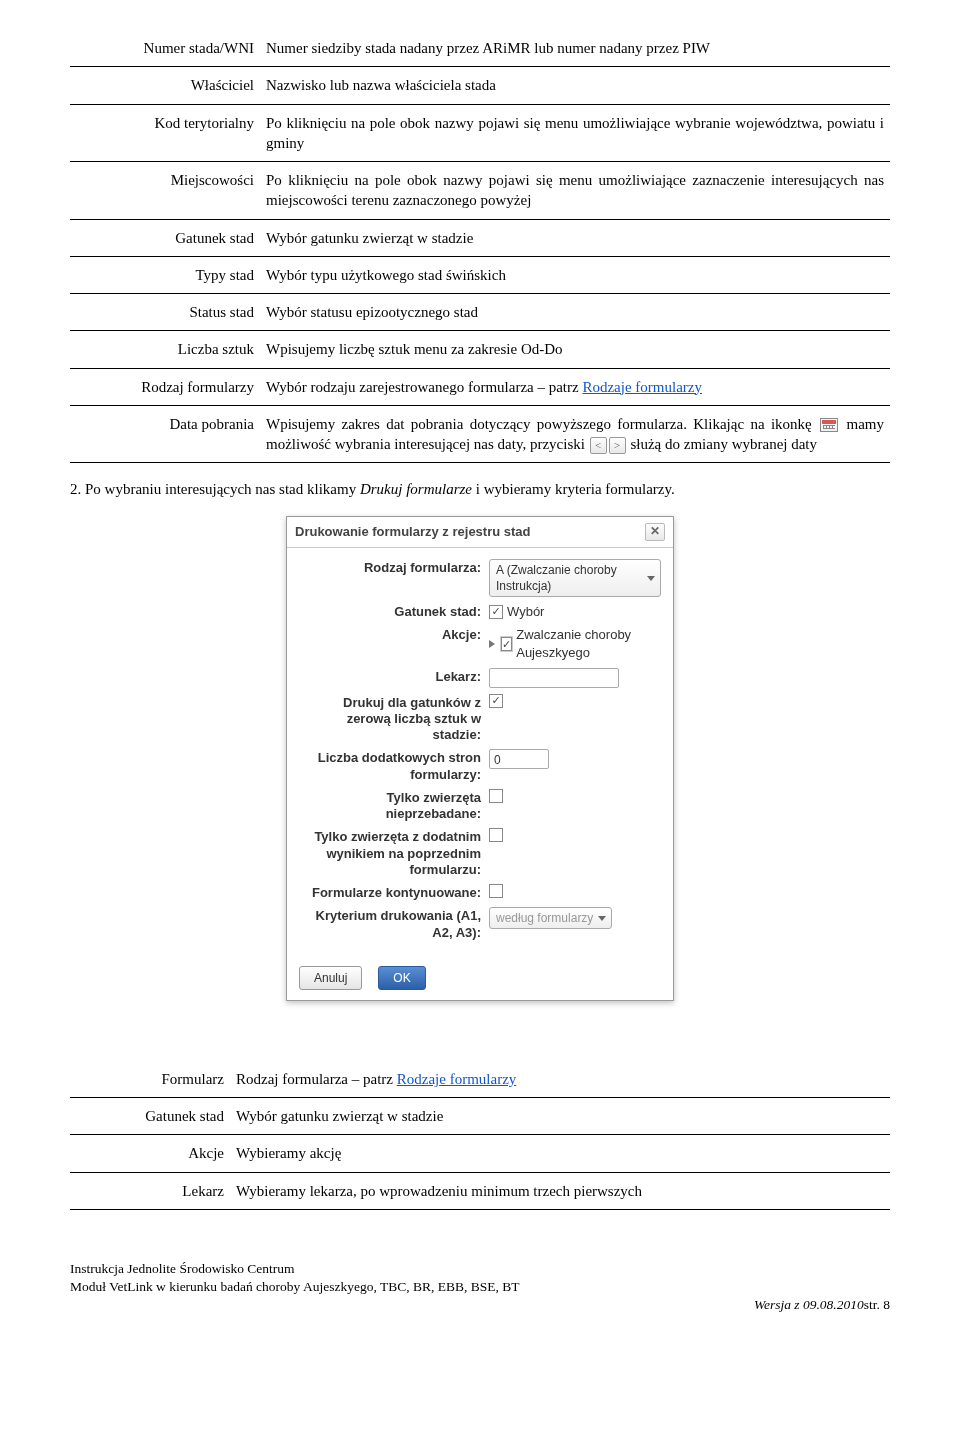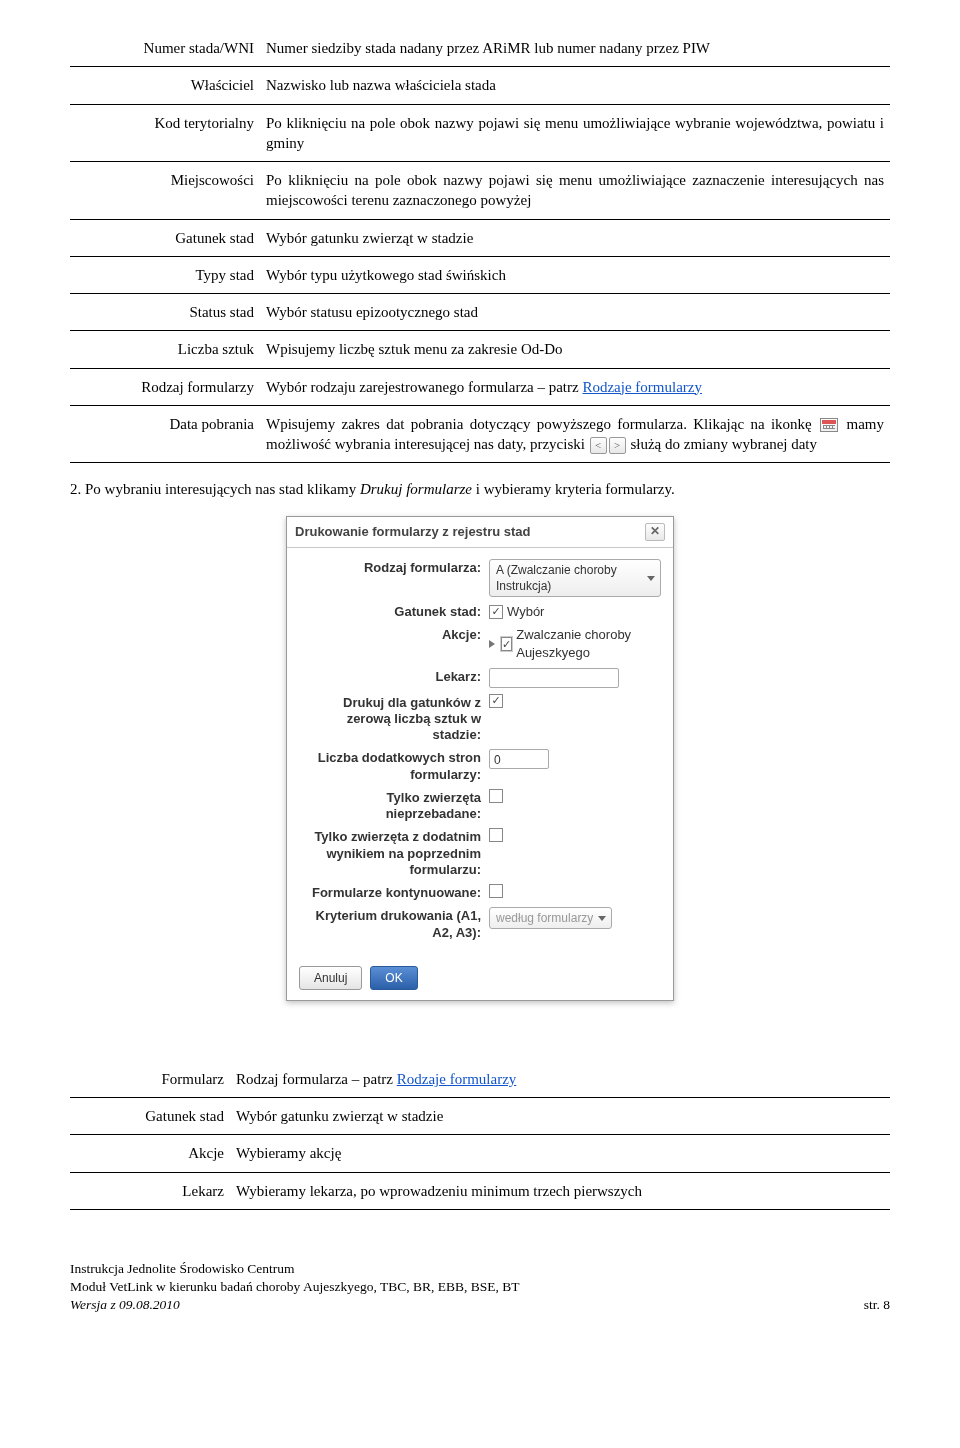--- a/index.html
+++ b/index.html
@@ -138,21 +138,21 @@
   }
   .expand-tri {
     width: 0; height: 0;
     border-top: 4px solid transparent;
     border-bottom: 4px solid transparent;
     border-left: 6px solid #777;
     margin-right: 2px;
   }
   .dialog-buttons {
     display: flex;
-    gap: 8px;
+    gap: 16px;
     padding: 10px 12px;
   }
   .btn {
     padding: 4px 14px;
     border-radius: 3px;
     border: 1px solid #999;
     font-family: Arial, sans-serif;
     font-size: 12px;
     cursor: pointer;
   }
@@ -192,21 +192,21 @@
   }
   
   table.def-table.small td.term { width: 160px; }
   
   .footer {
     margin-top: 50px;
     font-family: 'Times New Roman', serif;
     font-size: 13.5px;
     color: #000;
   }
-  .footer .line { display:flex; justify-content:space-between; }
+  .footer .line { display:flex; justify-content:flex-end; }
   .footer .title { margin-bottom: 0; }
   .footer-italic { font-style: italic; }
 </style>
 </head>
 <body>
 
 <table class="def-table">
   <tbody id="t1-body">
       <tr>
         <td class="term">Numer stada/WNI</td>

